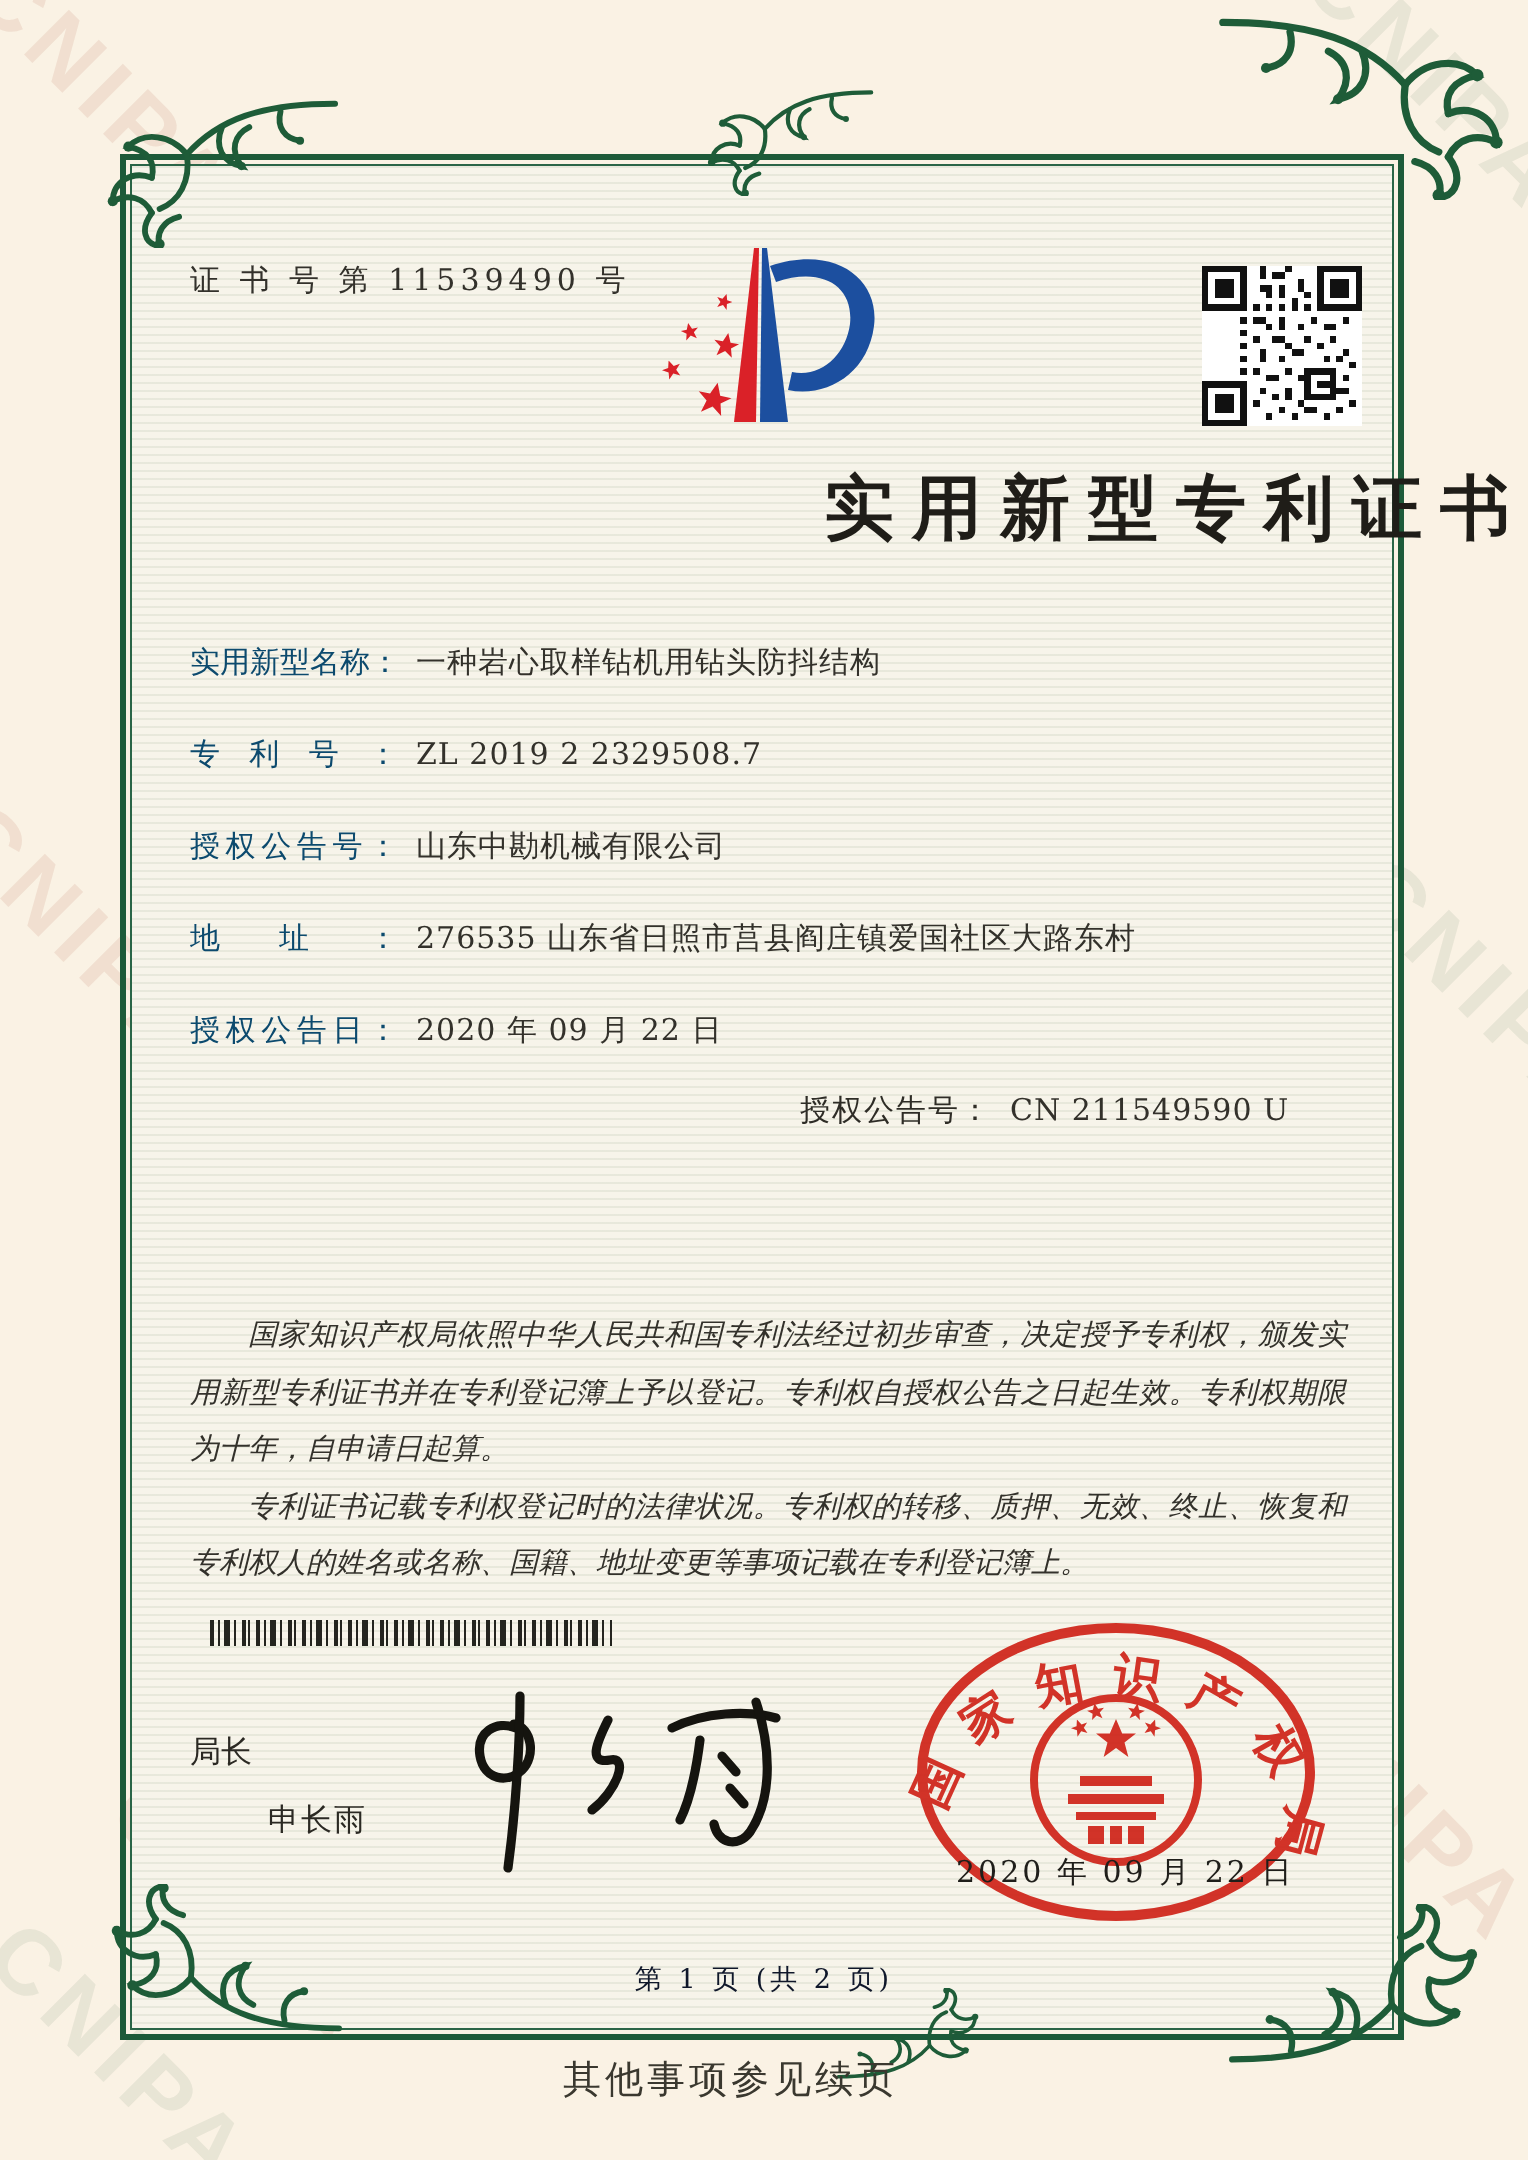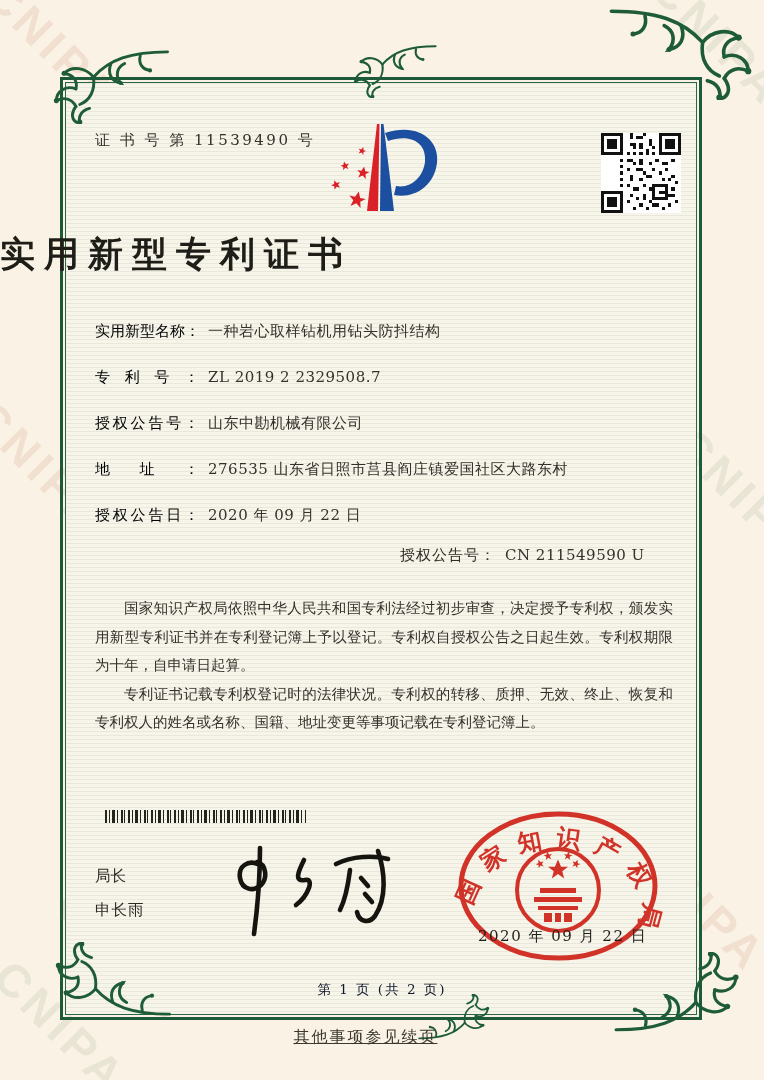--- a/index.html
+++ b/index.html
@@ -47,67 +47,67 @@
   .orn { position:absolute; pointer-events:none; }
   
   .cert-no {
     position:absolute; left:95px; top:131px;
     font-size:15px; letter-spacing:2.5px; color:#33312b;
   }
   .logo { position:absolute; left:310px; top:118px; }
   .qr   { position:absolute; left:601px; top:133px; }
   .title {
     position:absolute; left:0; top:231px; width:764px;
-    text-align:left;
+    text-align:right;
     font-size:35px; font-weight:bold; letter-spacing:9px;
     color:#1f1d18;
   }
   .fields { position:absolute; left:95px; top:320px; width:578px; }
   .frow { position:relative; line-height:23px; margin-bottom:23px; font-size:15px; white-space:nowrap; }
   .flabel {
     display:inline-block; width:104px;
     text-align:justify; text-align-last:justify;
-    vertical-align:top; color:#000000;
+    vertical-align:top; color:#0c4a6e;
   }
   .fvalue { margin-left:9px; color:#33312b; letter-spacing:0.5px; }
   .grant-right { position:absolute; left:305px; top:0; white-space:nowrap;margin-top:40px; }
   .grant-right .glabel { letter-spacing:1px; }
   .paras {
-    position:absolute; left:95px; top:594px; width:578px;
+    position:absolute; left:95px; top:654px; width:578px;
     font-size:14.5px; line-height:28.5px;
-    text-align:justify; color:#33312b;
+    text-align:justify; color:#33312b;font-style:italic;
   }
   .paras p { text-indent:2em; }
   .barcode {
     position:absolute; left:105px; top:810px;
     width:201px; height:13px;
     background:repeating-linear-gradient(90deg,
       #24241f 0 2px,  rgba(0,0,0,0) 2px 4px,
       #24241f 4px 5px, rgba(0,0,0,0) 5px 7px,
       #24241f 7px 10px, rgba(0,0,0,0) 10px 12px,
       #24241f 12px 13px, rgba(0,0,0,0) 13px 16px,
       #24241f 16px 18px, rgba(0,0,0,0) 18px 19px,
       #24241f 19px 20px, rgba(0,0,0,0) 20px 23px);
   }
   .signer { position:absolute; left:95px; top:866px; font-size:15.5px; color:#2b2923; }
-  .signer .line2 { margin-top:13px; letter-spacing:1px; }
+  .signer .line2 { margin-top:13px; letter-spacing:1px;margin-left:39px; }
   .signature { position:absolute; left:218px; top:842px; }
   .seal { position:absolute; left:452px; top:806px; }
   .seal-date {
     position:absolute; left:478px; top:927px;
     font-size:15px; letter-spacing:1.5px; color:#1f1e1a;
     white-space:nowrap;
   }
   .page-ind {
     position:absolute; left:0; top:981px; width:764px;
     text-align:center; font-size:13.5px; letter-spacing:2px; color:#0f172a;
   }
   .cont-note {
     position:absolute; left:0; top:1027px; width:731px;
-    text-align:center; font-size:16px; letter-spacing:2px; color:#3a382f;text-decoration:underline;
+    text-align:center; font-size:19px; letter-spacing:2px; color:#3a382f;
   }
 </style>
 </head>
 <body>
 
 <svg width="0" height="0" style="position:absolute">
   <symbol id="flourish" viewBox="0 0 120 80">
     <g fill="none" stroke="#1e5c38" stroke-width="3" stroke-linecap="round">
       <path d="M118,74 C80,74 58,66 42,48"></path>
       <path d="M42,48 C34,58 20,60 12,52 C22,50 26,44 24,36"></path>

